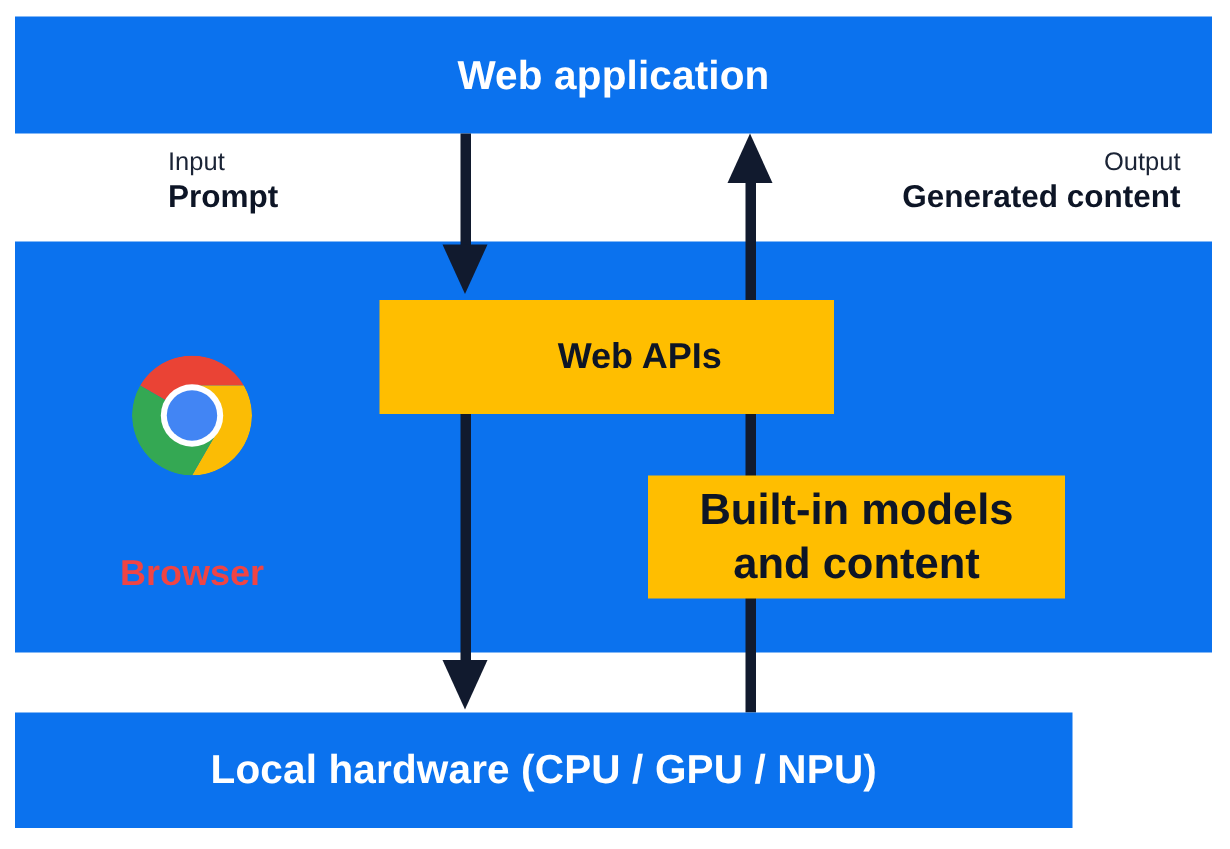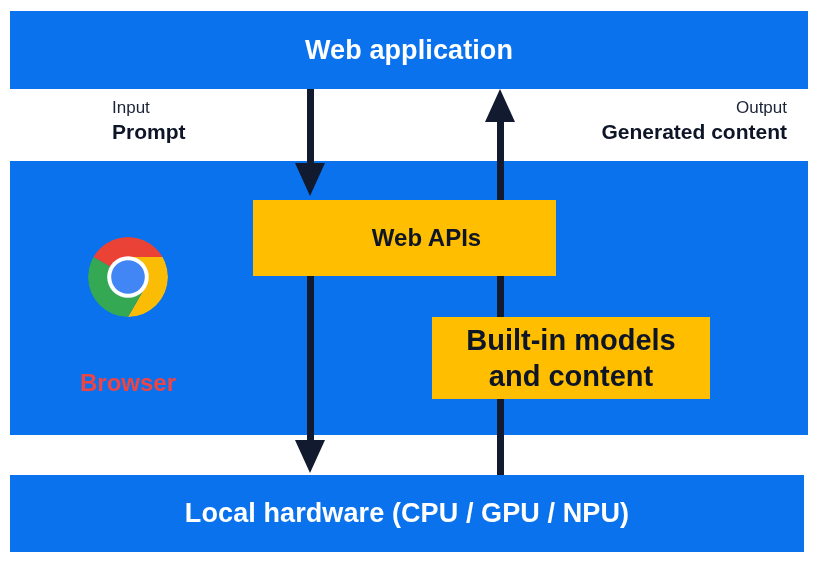--- a/index.html
+++ b/index.html
@@ -37,21 +37,21 @@
   }
   #band-browser {
     left: 10px;
     top: 161px;
     width: 798px;
     height: 274px;
   }
   #band-hardware {
     left: 10px;
     top: 475px;
-    width: 794px;
+    width: 705px;
     height: 77px;
     display: flex;
     align-items: center;
     justify-content: center;
   }
 
   .band-title {
     color: #ffffff;
     font-size: 27px;
     font-weight: 700;

